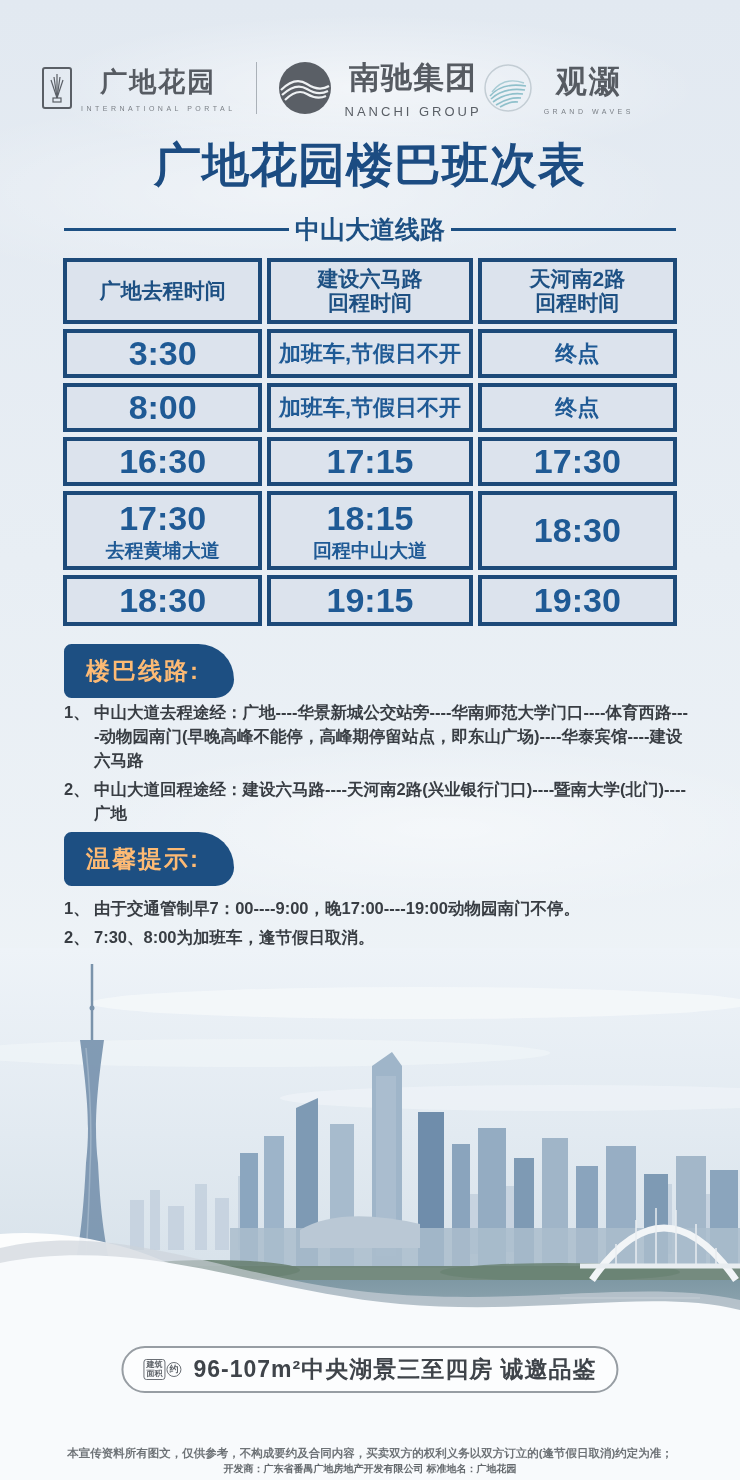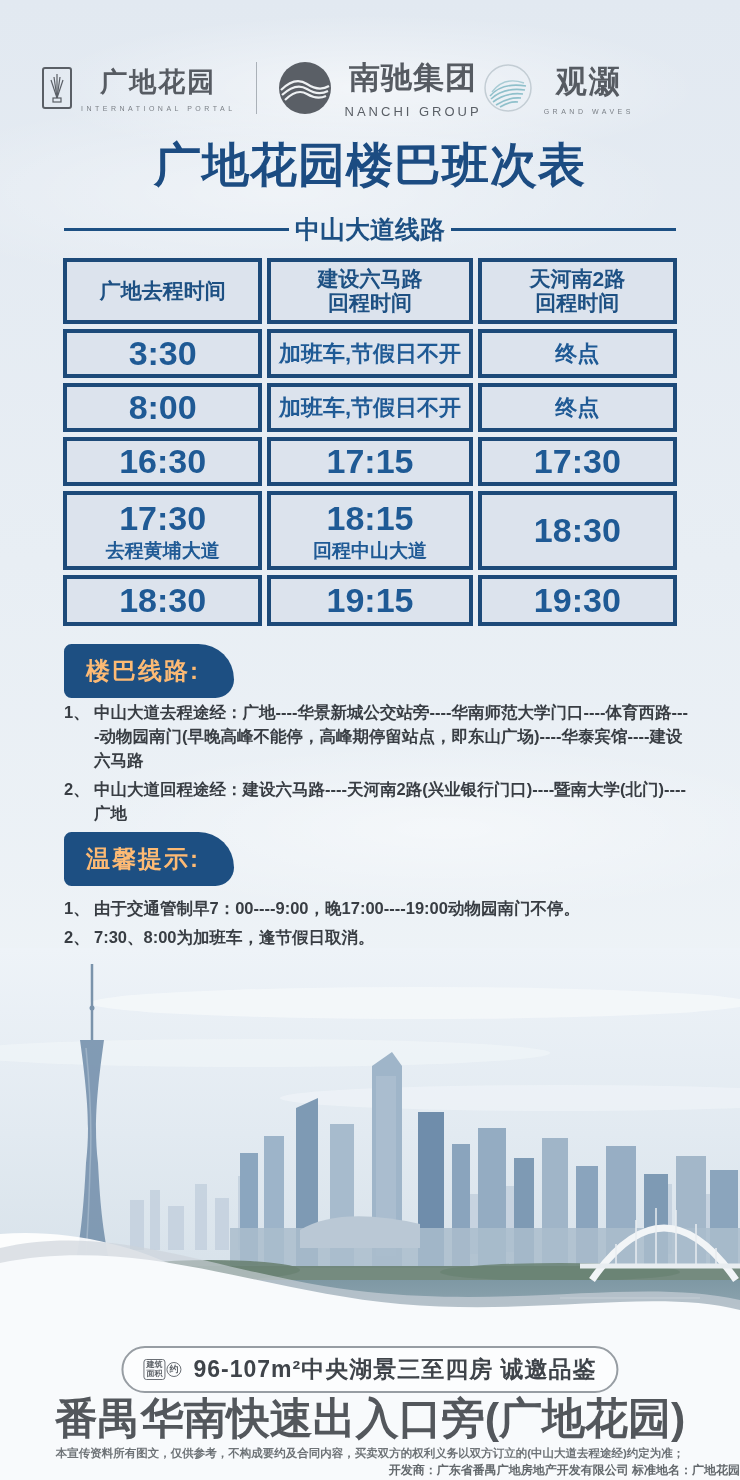--- a/index.html
+++ b/index.html
@@ -73,22 +73,22 @@
   .area-icon { display:flex; align-items:center; gap:1px; color:#5c6167; }
   .area-box { border:1px solid #6a6f75; border-radius:3px; font-size:8px; line-height:1.1;
     padding:1px 2px; font-weight:700; text-align:center; }
   .approx-circle { width:15px; height:15px; border:1px solid #6a6f75; border-radius:50%;
     font-size:9px; font-weight:700; display:flex; align-items:center; justify-content:center; }
   .pill-text { font-size:23px; font-weight:700; color:#3f444a; letter-spacing:1px; }
   .headline { position:absolute; top:1390px; left:0; width:100%; text-align:center;
     font-size:43px; font-weight:800; color:#53575c; letter-spacing:0; white-space:nowrap; }
   .disclaimer1 { position:absolute; top:1446px; left:0; width:100%; text-align:center;
     font-size:11.5px; font-weight:600; color:#6e7377; }
-  .disclaimer2 { position:absolute; top:1462px; left:0; width:100%; text-align:right;
-    font-size:12px; font-weight:700; color:#63686c; }
+  .disclaimer2 { position:absolute; top:1462px; left:0; width:100%; text-align:center;
+    font-size:10px; font-weight:700; color:#63686c; }
   .watermark { position:absolute; top:1447px; right:2px; font-size:18px; font-weight:700;
     letter-spacing:1px; color:#eceff2; -webkit-text-stroke:1.1px #8d9297; }
 </style>
 </head>
 <body>
 
 <div id="poster">
 
   <div class="logos-row">
     <div class="brand">
@@ -350,17 +350,16 @@
     <span class="area-icon">
       <span class="area-box">
         <span>建筑</span><br>
         <span>面积</span>
       </span>
       <span class="approx-circle">约</span>
     </span>
     <span class="pill-text">96-107m²中央湖景三至四房 诚邀品鉴</span>
   </div>
 
-  <div class="headline">番禺华南快速出入口旁(广地花园)</div>
-  <div class="disclaimer1">本宣传资料所有图文，仅供参考，不构成要约及合同内容，买卖双方的权利义务以双方订立的(中山大道去程途经)约定为准；</div>
+  <div class="disclaimer1">本宣传资料所有图文，仅供参考，不构成要约及合同内容，买卖双方的权利义务以双方订立的(逢节假日取消)约定为准；</div>
   <div class="disclaimer2">开发商：广东省番禺广地房地产开发有限公司 标准地名：广地花园</div>
 
 </div>
 
 </body></html>

